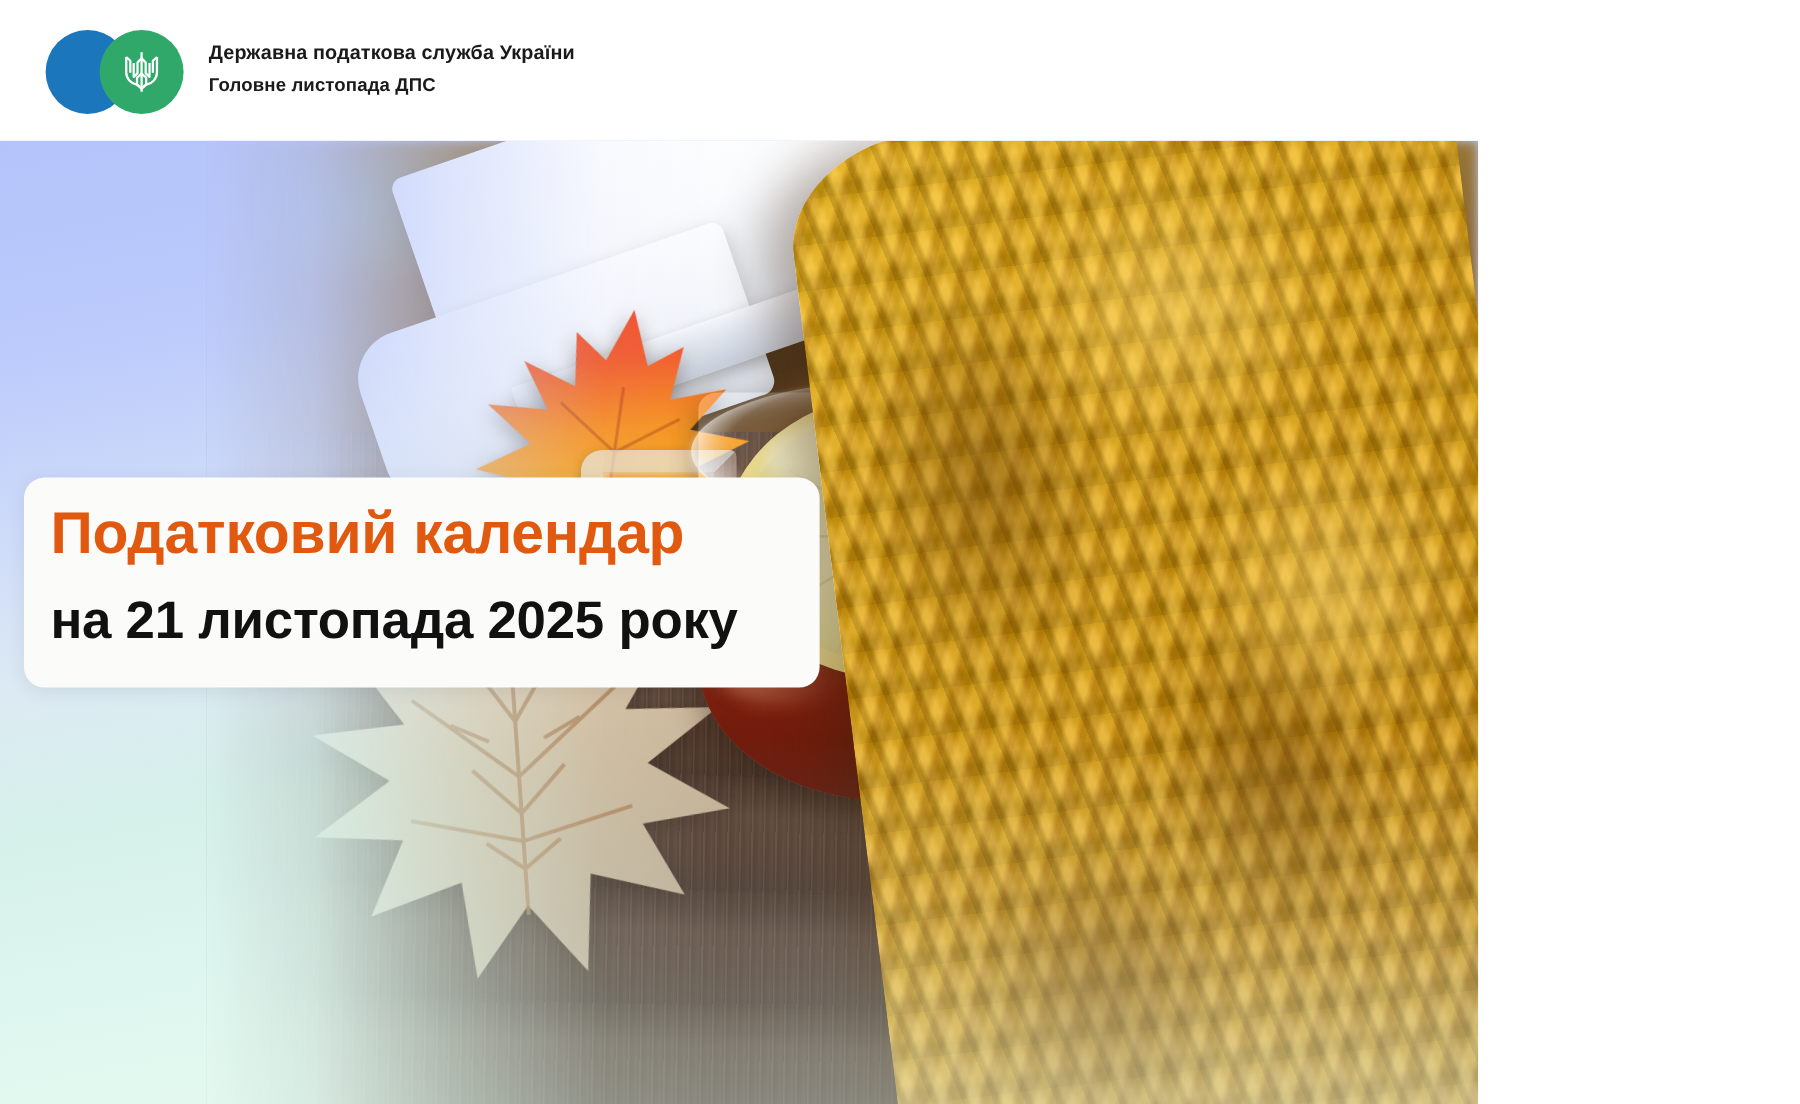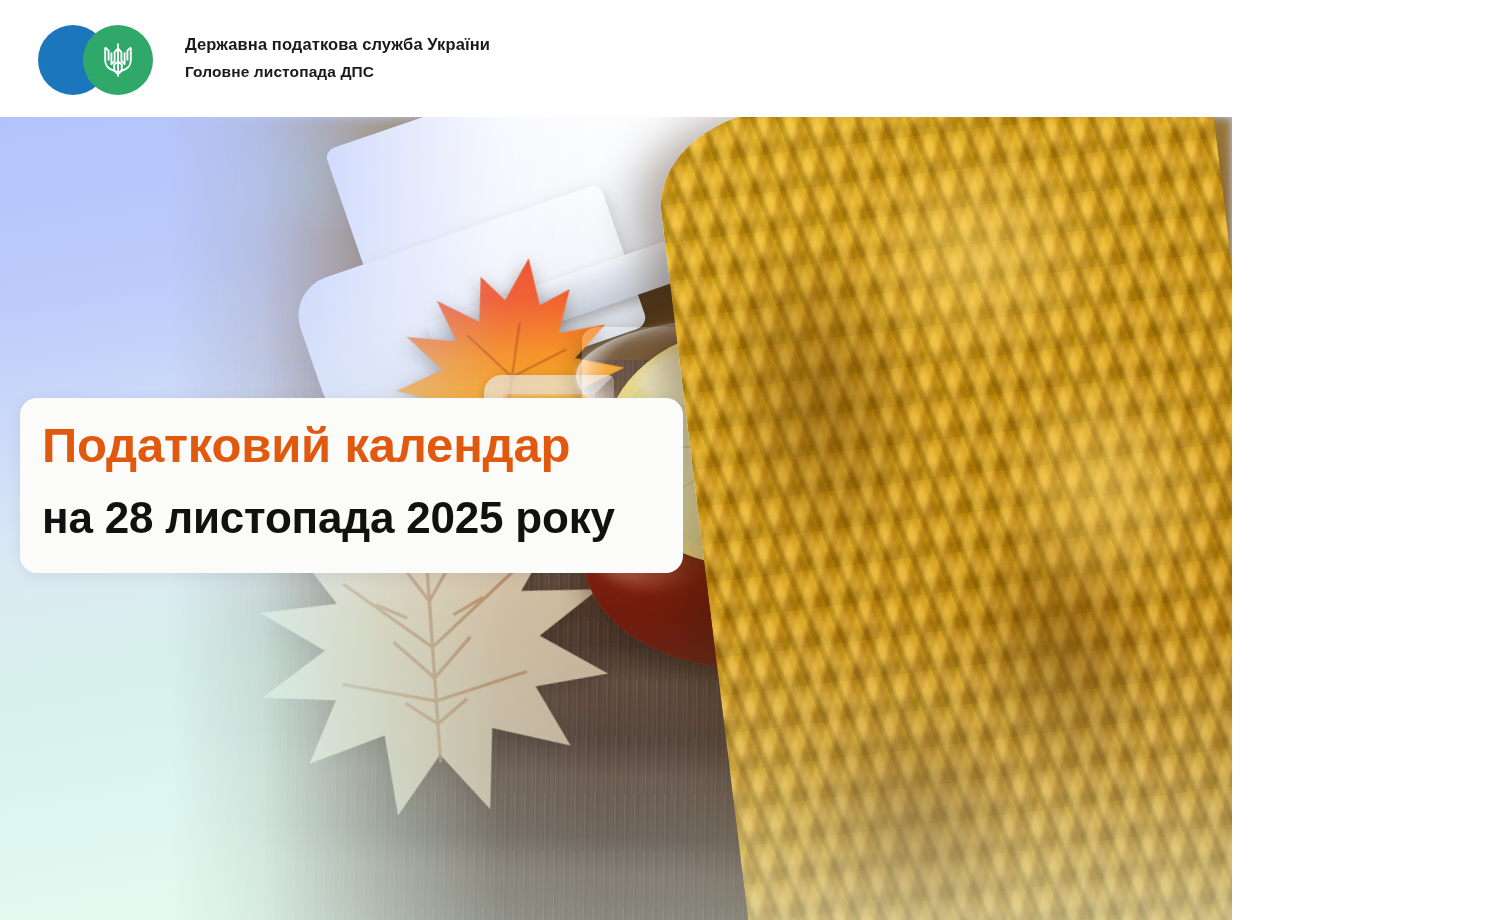--- a/index.html
+++ b/index.html
@@ -9,21 +9,21 @@
     font-family:"Liberation Sans", sans-serif;
     background:#ffffff; overflow:hidden;
   }
 
   .page { position:relative; width:1500px; height:920px; overflow:hidden; background:#fff; }
 
   
   .header {
     position:absolute; left:0; top:0; width:1500px; height:117px;
     background:#ffffff; z-index:40;
-    display:flex; align-items:center; padding-left:38px;gap:11px;
+    display:flex; align-items:center; padding-left:38px;
   }
   .logo-mark { position:relative; width:130px; height:72px; flex:none; }
   .logo-circle-blue {
     position:absolute; left:0; top:2px; width:70px; height:70px;
     border-radius:50%; background:#1b76bc;
   }
   .logo-circle-green {
     position:absolute; left:45px; top:2px; width:70px; height:70px;
     border-radius:50%; background:#2fa86a;
     display:flex; align-items:center; justify-content:center;
@@ -417,18 +417,18 @@
         <div class="scarf-fold" style="left:250px; top:420px; width:190px; height:300px;"></div>
         <div class="scarf-fold" style="left:60px;  top:600px; width:240px; height:260px;"></div>
         <div class="scarf-hi" style="left:180px; top:60px;  width:260px; height:220px;"></div>
         <div class="scarf-hi" style="left:300px; top:300px; width:220px; height:240px;"></div>
       </div>
 
     </div>
 
     <div class="title-card">
       <div class="title-main">Податковий календар</div>
-      <div class="title-sub">на 28 листопада 2025 року</div>
+      <div class="title-sub">на 21 листопада 2025 року</div>
     </div>
 
   </div>
 
 </div>
 
 </body></html>

